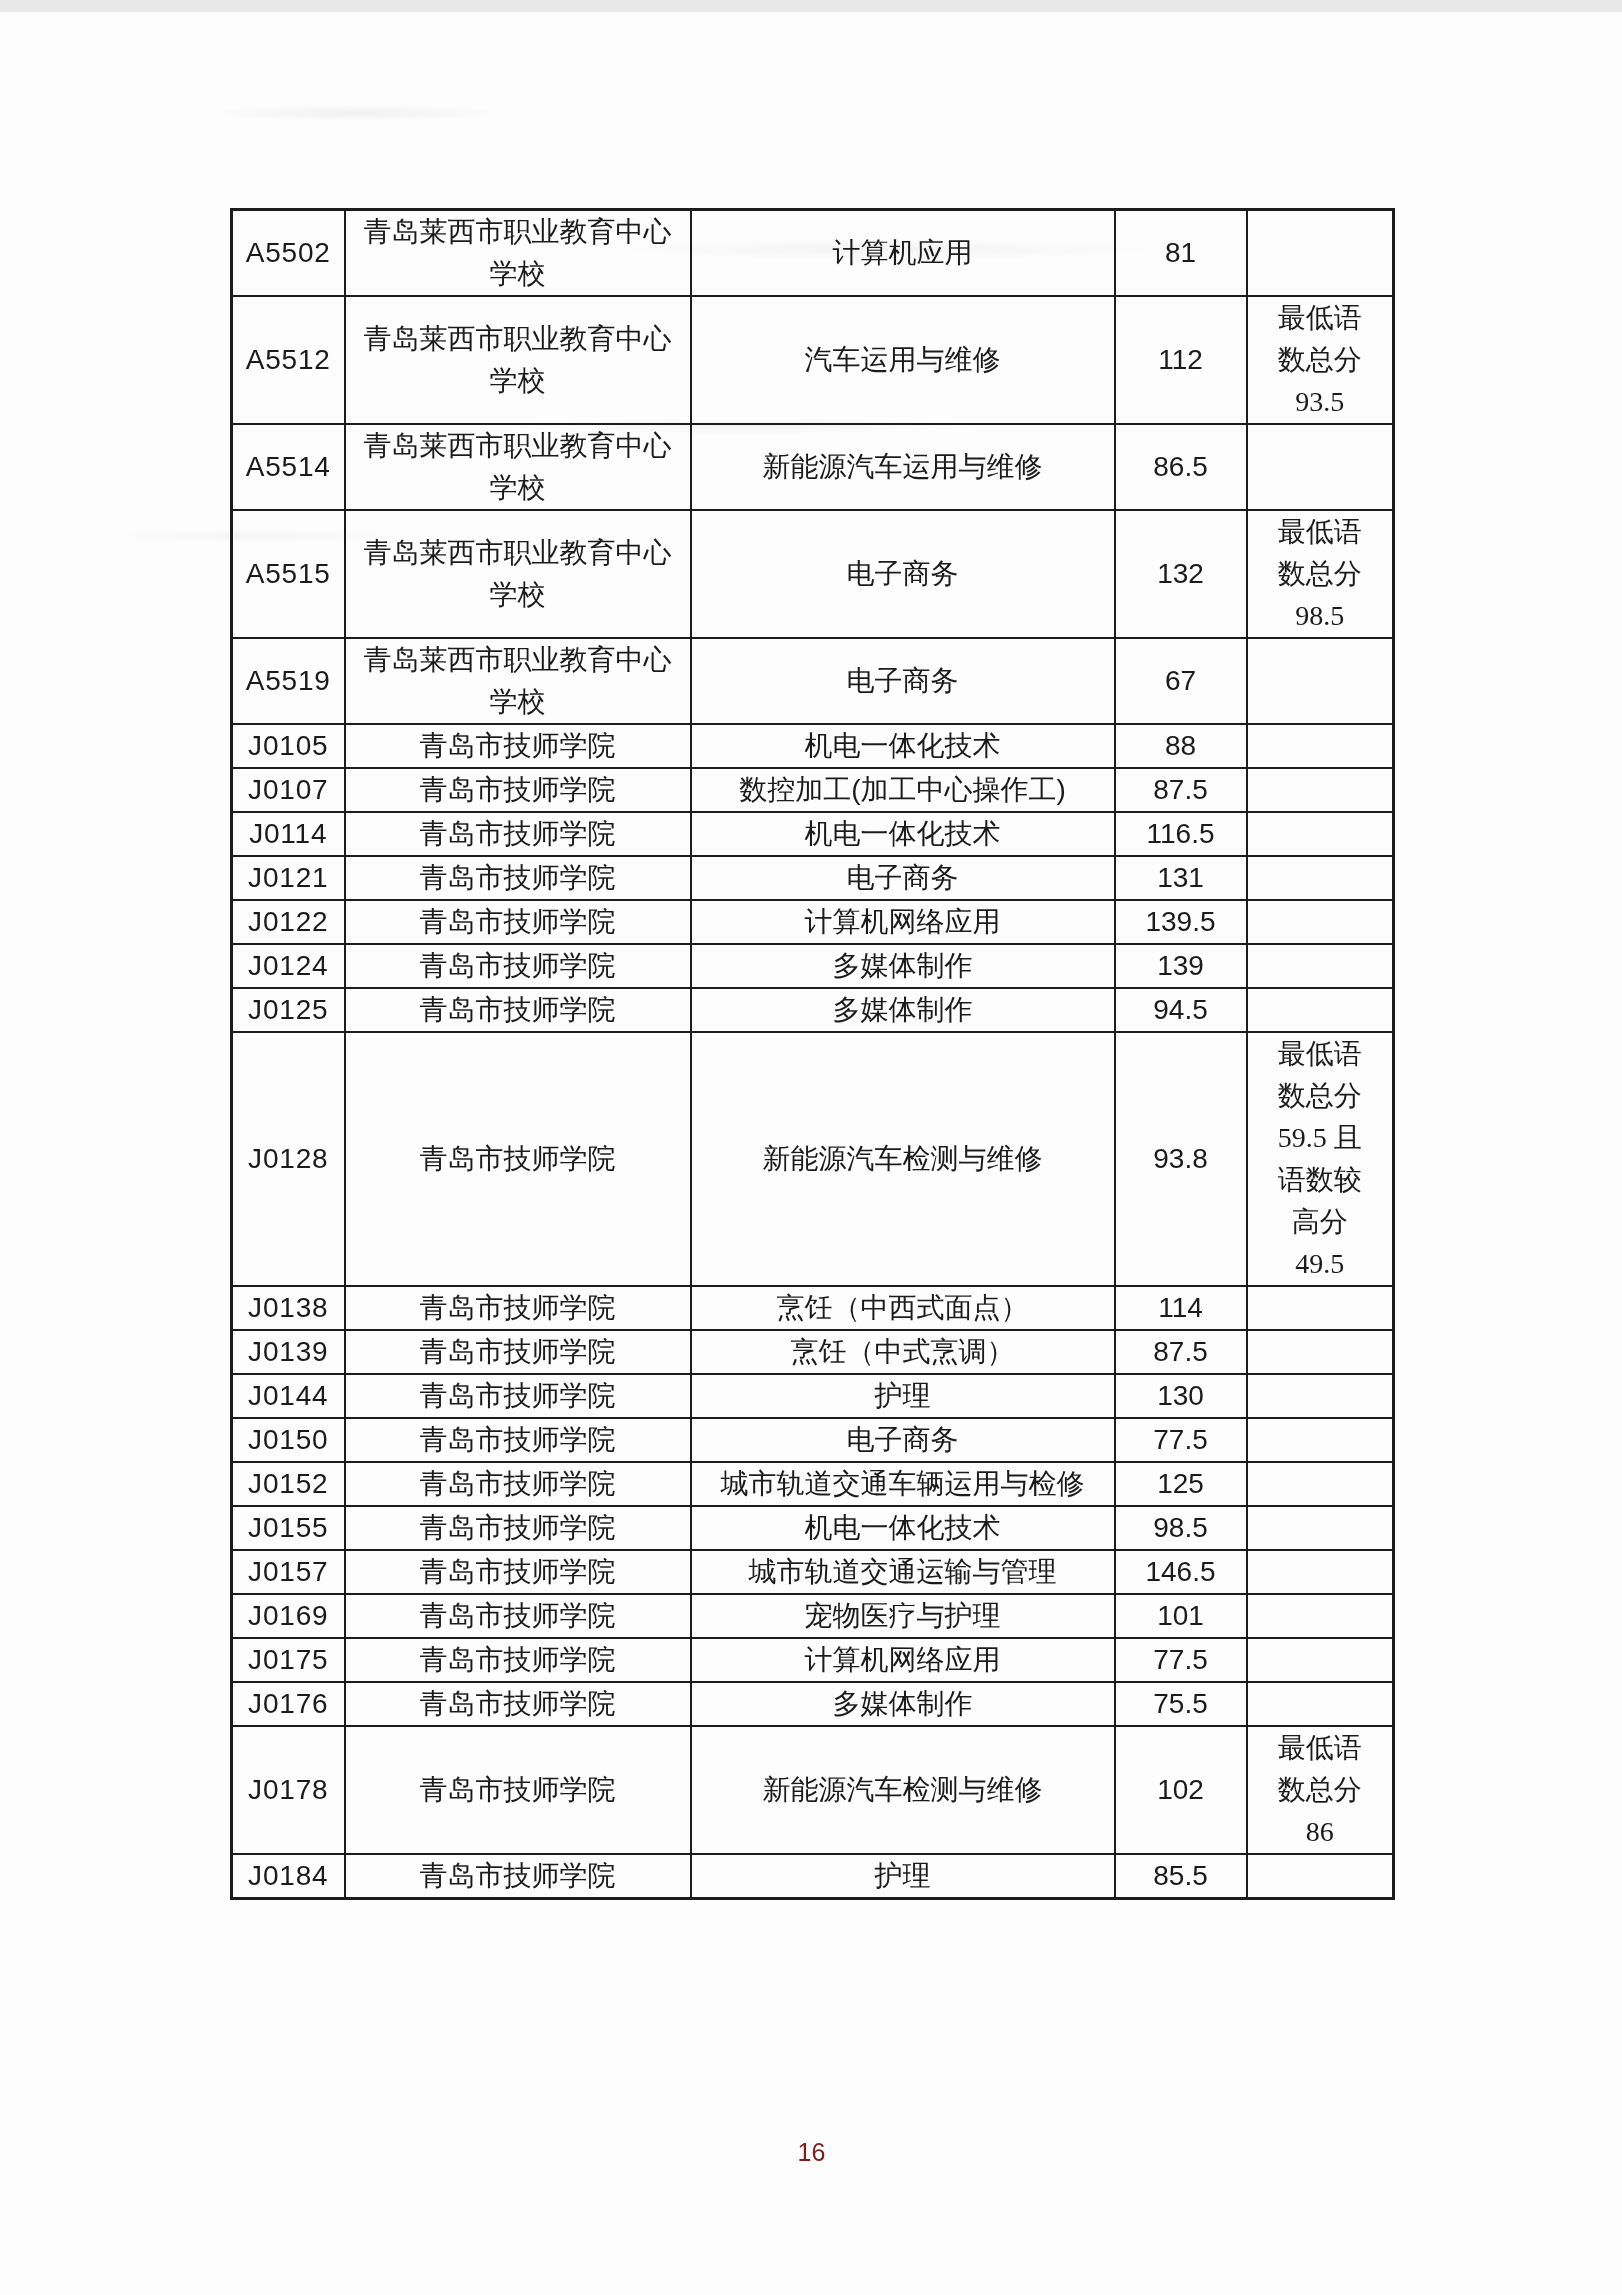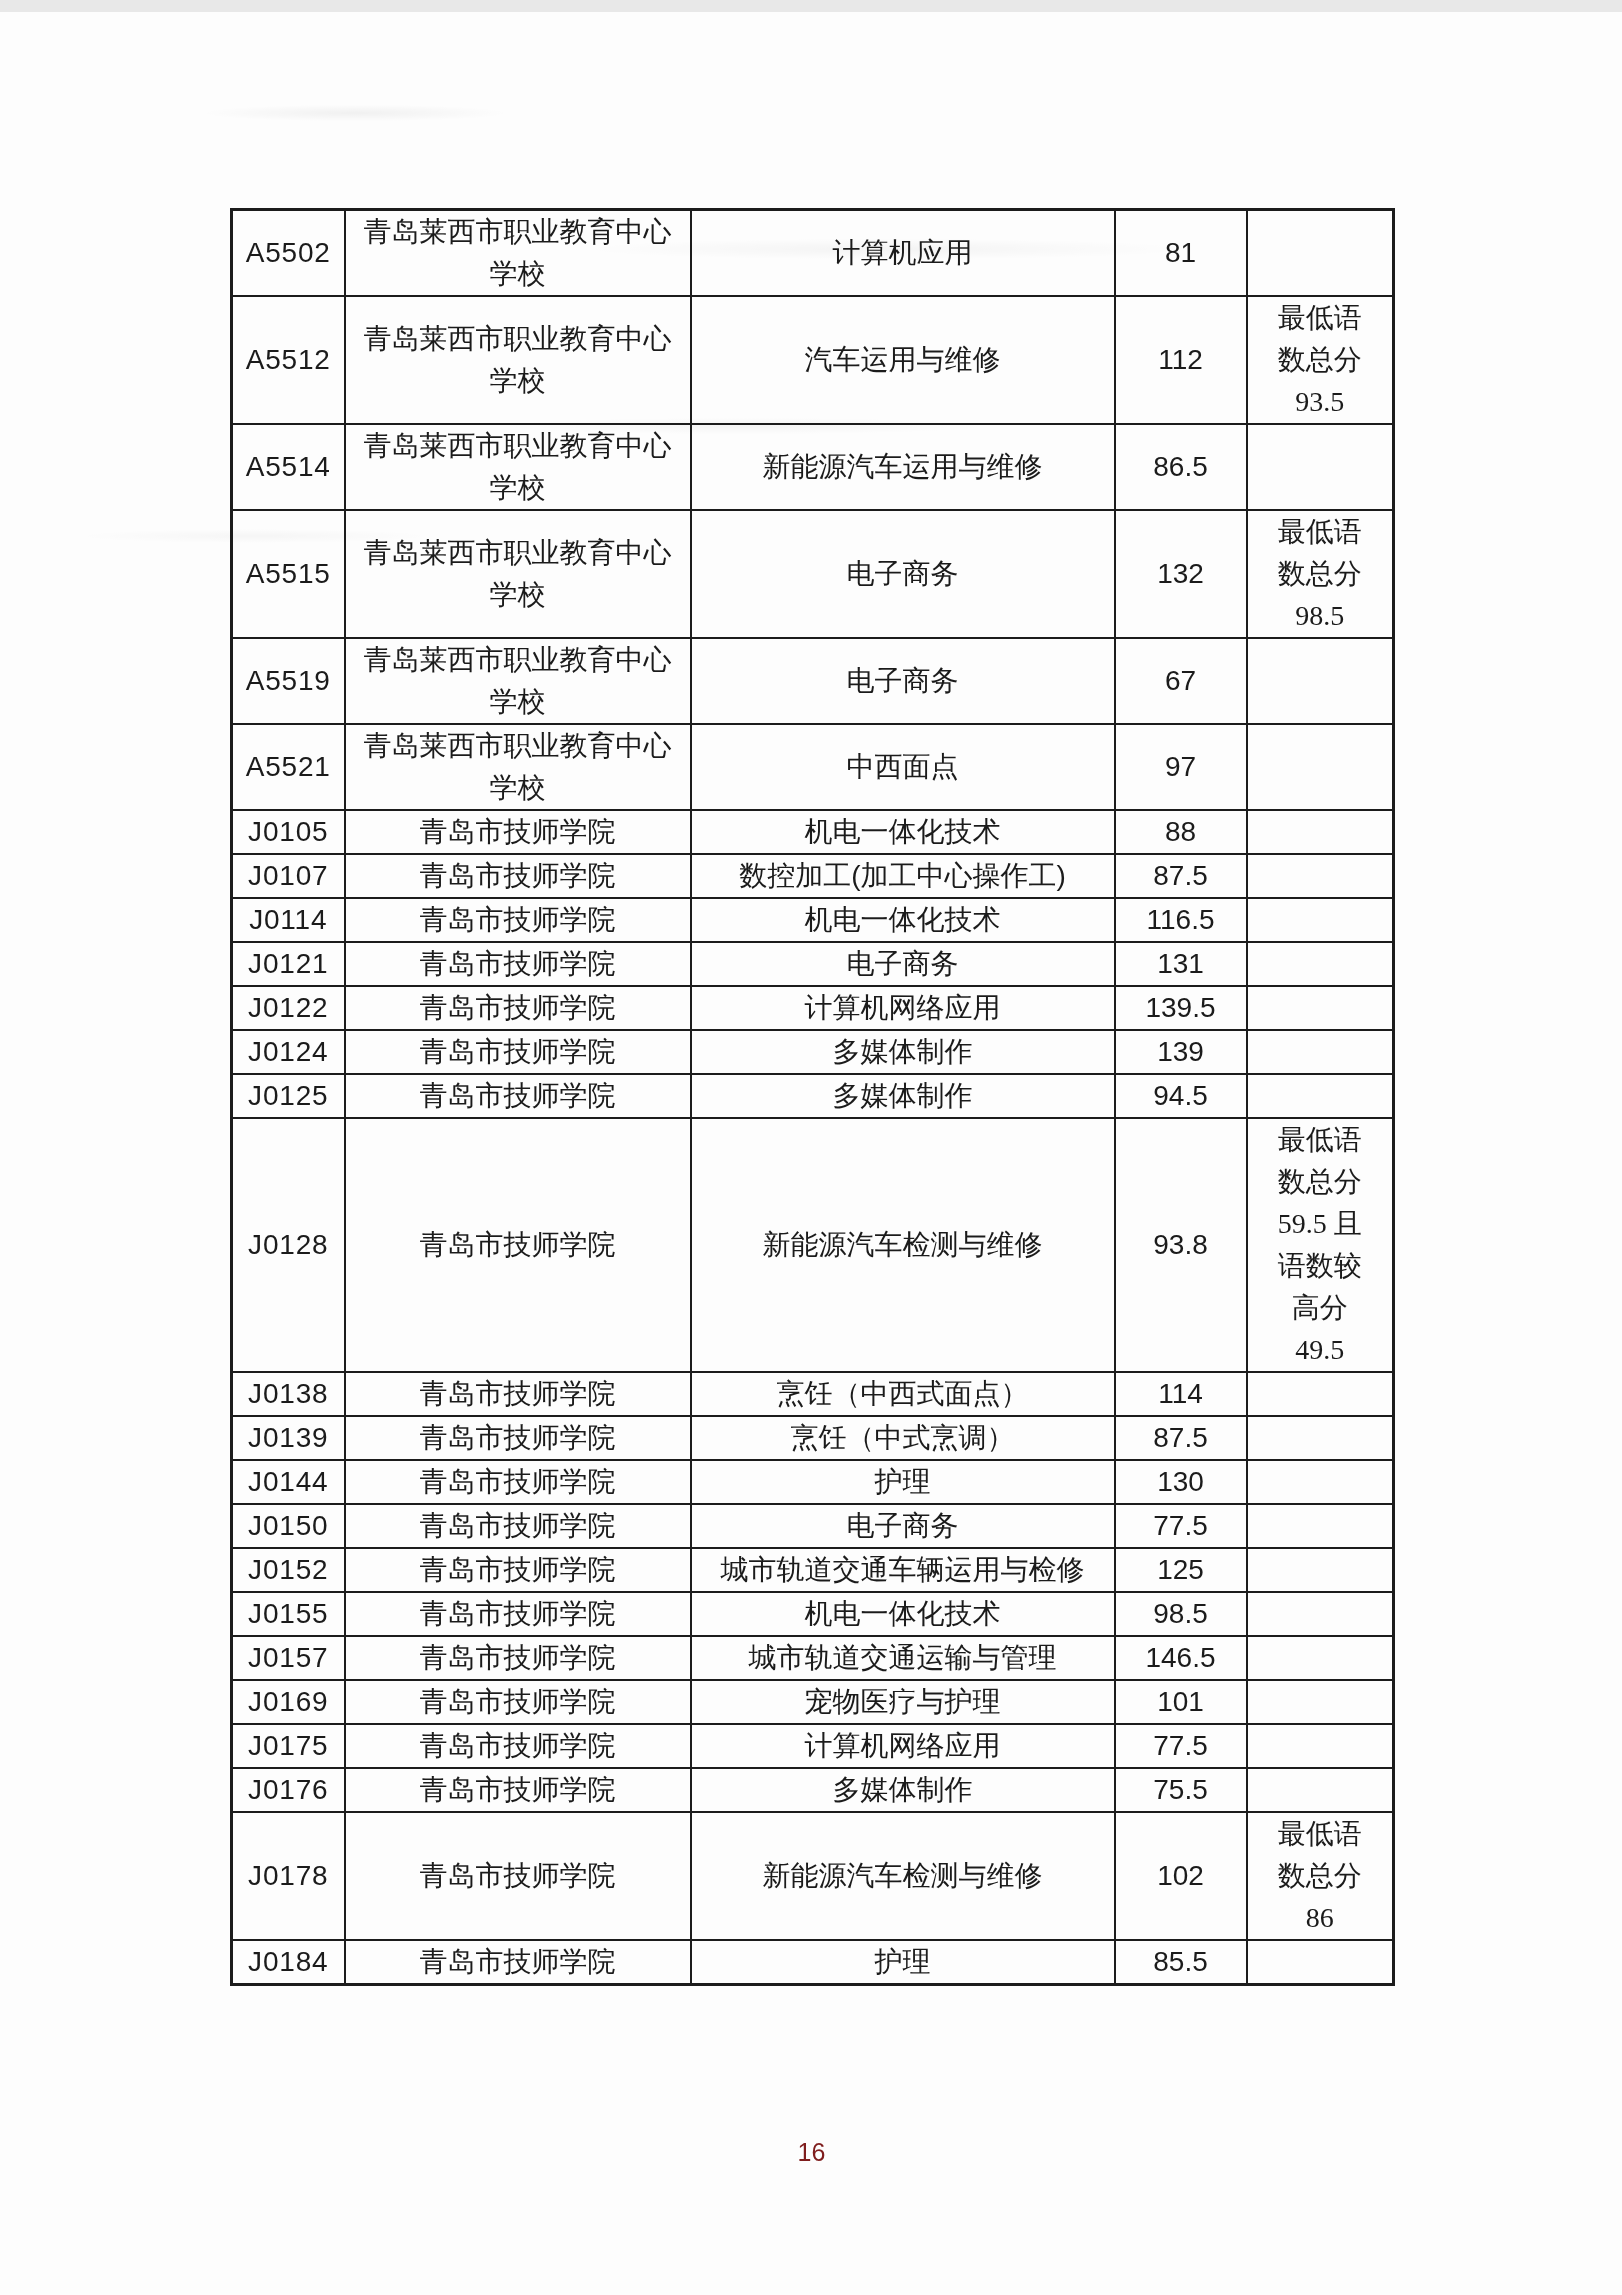--- a/index.html
+++ b/index.html
@@ -129,28 +129,20 @@
   </tr>
         <tr>
     <td class="col-code">A5519</td>
     <td class="col-school">青岛莱西市职业教育中心
 学校</td>
     <td class="col-major">电子商务</td>
     <td class="col-score">67</td>
     <td class="col-remark"></td>
   </tr>
         <tr>
-    <td class="col-code">A5521</td>
-    <td class="col-school">青岛莱西市职业教育中心
-学校</td>
-    <td class="col-major">中西面点</td>
-    <td class="col-score">97</td>
-    <td class="col-remark"></td>
-  </tr>
-        <tr>
     <td class="col-code">J0105</td>
     <td class="col-school">青岛市技师学院</td>
     <td class="col-major">机电一体化技术</td>
     <td class="col-score">88</td>
     <td class="col-remark"></td>
   </tr>
         <tr>
     <td class="col-code">J0107</td>
     <td class="col-school">青岛市技师学院</td>
     <td class="col-major">数控加工(加工中心操作工)</td>

